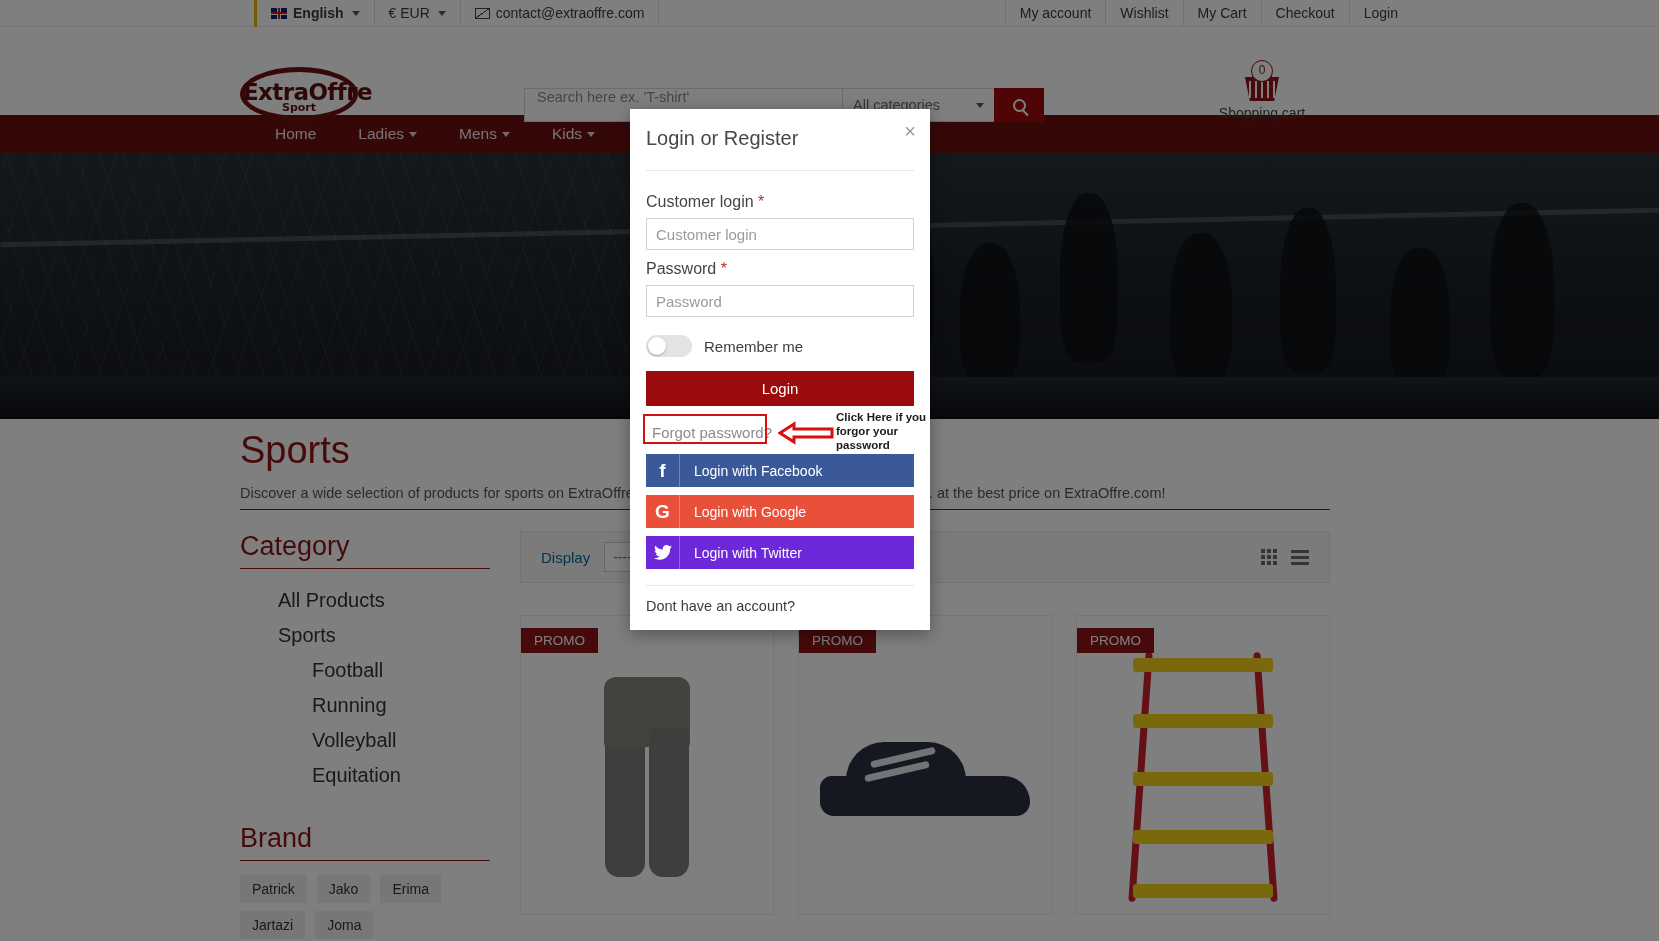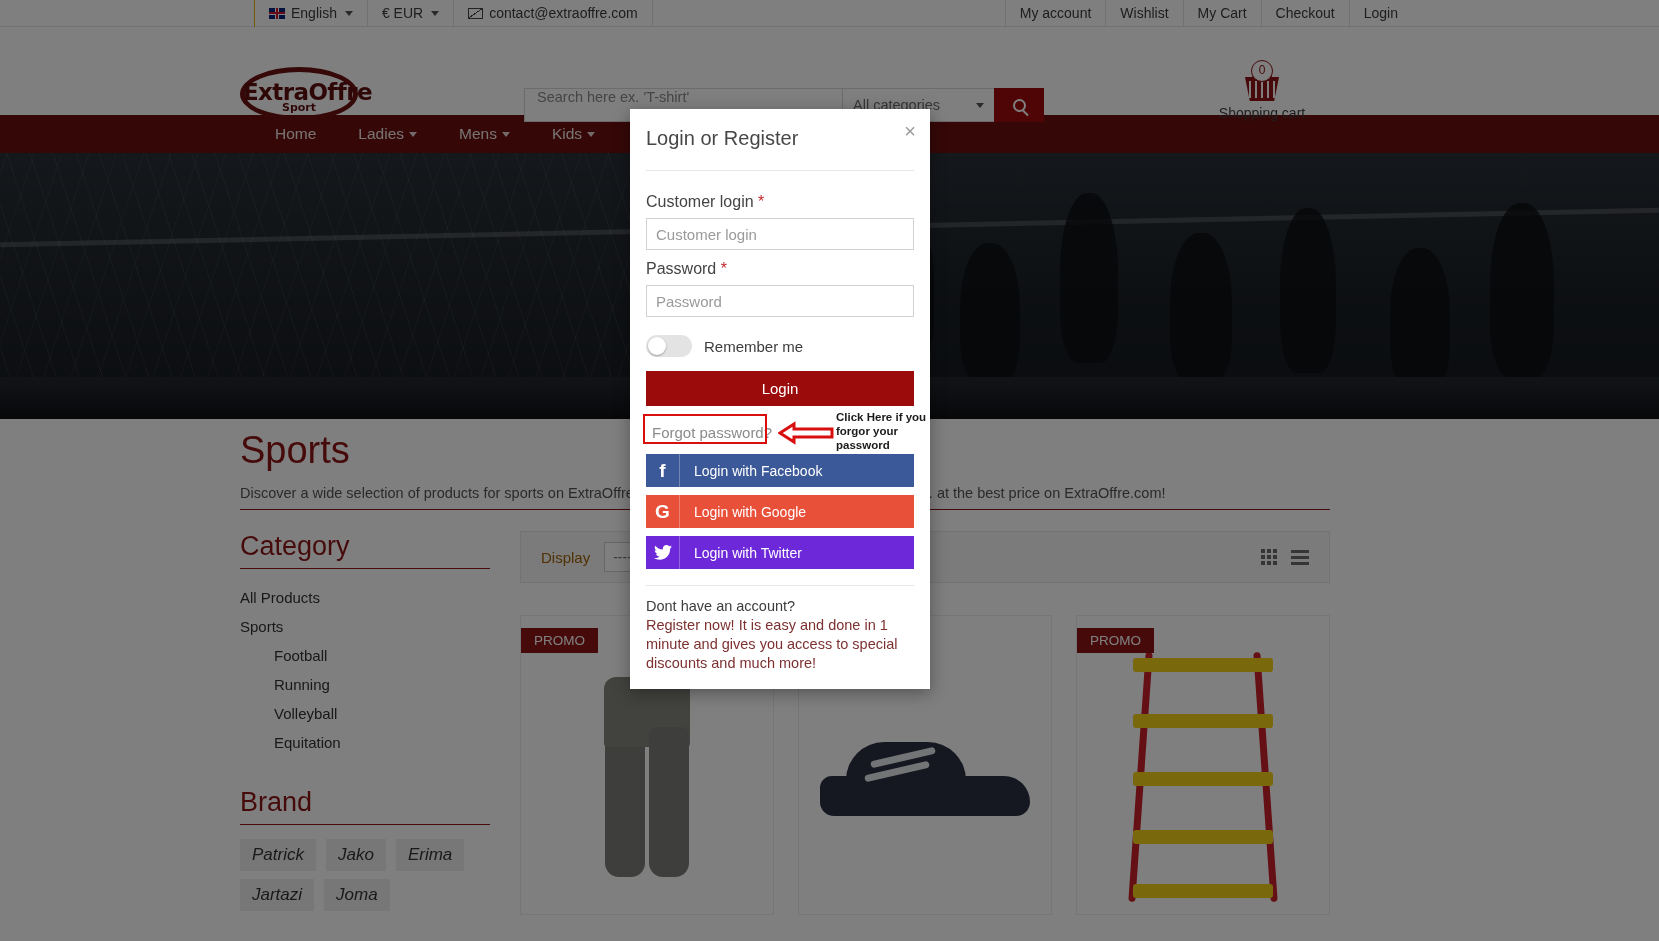--- a/index.html
+++ b/index.html
@@ -27,21 +27,21 @@
     border-bottom: 1px solid #e7e7e7;
   }
   .topbar-left { display: flex; align-items: center; margin-left: 254px; }
   .topbar-right { display: flex; align-items: center; margin-left: auto; margin-right: 247px; }
   .tb-item {
     padding: 0 14px; height: 27px; line-height: 27px;
     border-right: 1px solid #e3e3e3;
     display: flex; align-items: center; gap: 6px;
     white-space: nowrap; color: #3c3c3c; font-size: 14px;
   }
-  .topbar-left .tb-item:first-child { border-left: 1px solid #eab308; }
+  .topbar-left .tb-item:first-child { border-left: 3px solid #eab308; font-weight: bold; }
   .topbar-right .tb-item:last-child { border-right: none; }
   .topbar-right .tb-item { border-right: none; border-left: 1px solid #e3e3e3; }
   .caret { width:0;height:0;border-left:4px solid transparent;border-right:4px solid transparent;border-top:5px solid #555; display:inline-block; margin-left:2px;}
   .flag-uk {
     width: 16px; height: 11px; display:inline-block; position: relative;
     background: #00247d; overflow: hidden;
   }
   .flag-uk:before{content:"";position:absolute;left:6px;top:0;width:4px;height:11px;background:#fff;}
   .flag-uk:after{content:"";position:absolute;top:4px;left:0;width:16px;height:3px;background:#fff;}
   .flag-cross{position:absolute;left:7px;top:0;width:2px;height:11px;background:#cf142b;z-index:2;}
@@ -161,34 +161,34 @@
   .page-desc{
     position:absolute; left:240px; top: 66px; width: 1090px;
     font-size:14.5px; color:#555; padding-bottom:8px;
     border-bottom: 1px solid #8c1515;
   }
   .sidebar{ position:absolute; left:240px; top: 112px; width: 250px; }
   .side-h{
     font-size: 27px; color:#8c1515; font-weight:400; padding-bottom:6px;
     border-bottom:1px solid #8c1515; margin-bottom: 14px;
   }
-  .cat-item{ font-size:15px; color:#333; padding: 6px 0; }
+  .cat-item{ font-size:20px; color:#333; padding: 6px 0; margin-left: 38px; }
   .cat-item.sub{ padding-left: 34px; }
   .brand-h{ margin-top: 30px; }
   .brand-tags{ display:flex; flex-wrap:wrap; gap: 8px 10px; }
   .brand-tag{
-    background:#efefef; color:#333; font-size:17px; padding:6px 12px;font-style:italic;
+    background:#efefef; color:#333; font-size:14px; padding:6px 12px;
   }
 
   .toolbar{
     position:absolute; left: 520px; top: 112px; width: 810px; height: 52px;
     background:#f7f7f7; border:1px solid #e6e6e6; display:flex;align-items:center;
     padding: 0 20px; gap: 14px;
   }
-  .toolbar-label{font-size:15px;color:#a16207;}
+  .toolbar-label{font-size:15px;color:#0369a1;}
   .toolbar-select{
     width: 190px;height:30px;border:1px solid #ccc;background:#fff;
     display:flex;align-items:center;padding:0 8px;font-size:14px;color:#777;
     justify-content:space-between;
   }
   .view-icons{margin-left:auto;display:flex;gap:14px;align-items:center;}
   .grid-ico{display:grid;grid-template-columns:repeat(3,4px);grid-template-rows:repeat(3,4px);gap:2px;}
   .grid-ico i{display:block;width:4px;height:4px;background:#6b6b6b;}
   .list-ico{display:flex;flex-direction:column;gap:3px;}
   .list-ico i{display:block;width:18px;height:3px;background:#6b6b6b;}
@@ -521,17 +521,16 @@
         <span class="ic">
           <svg width="18" height="15" viewBox="0 0 24 20" fill="#ffffff">
             <path d="M24 2.4c-.9.4-1.8.7-2.8.8 1-.6 1.8-1.6 2.2-2.7-1 .6-2 1-3.1 1.2C19.3.6 18 0 16.6 0c-2.7 0-4.9 2.2-4.9 4.9 0 .4 0 .8.1 1.1C7.7 5.8 4.1 3.9 1.7 1 1.2 1.7 1 2.5 1 3.4c0 1.7.9 3.2 2.2 4.1-.8 0-1.6-.2-2.2-.6v.1c0 2.4 1.7 4.4 3.9 4.8-.4.1-.8.2-1.3.2-.3 0-.6 0-.9-.1.6 2 2.4 3.4 4.6 3.4-1.7 1.3-3.8 2.1-6.1 2.1H0c2.2 1.4 4.8 2.2 7.5 2.2 9.1 0 14-7.5 14-14v-.6c1-.7 1.8-1.6 2.5-2.6z"></path>
           </svg>
         </span>
         <span class="tx">Login with Twitter</span>
       </div>
 
       <div class="modal-hr2"></div>
       <div class="noacct">Dont have an account?</div>
-      <div class="register"> Register now! It is easy and done in 1 minute and gives you access to special discounts and much more!</div>
     </div>
   </div>
 
 </div>
 
 </body></html>

